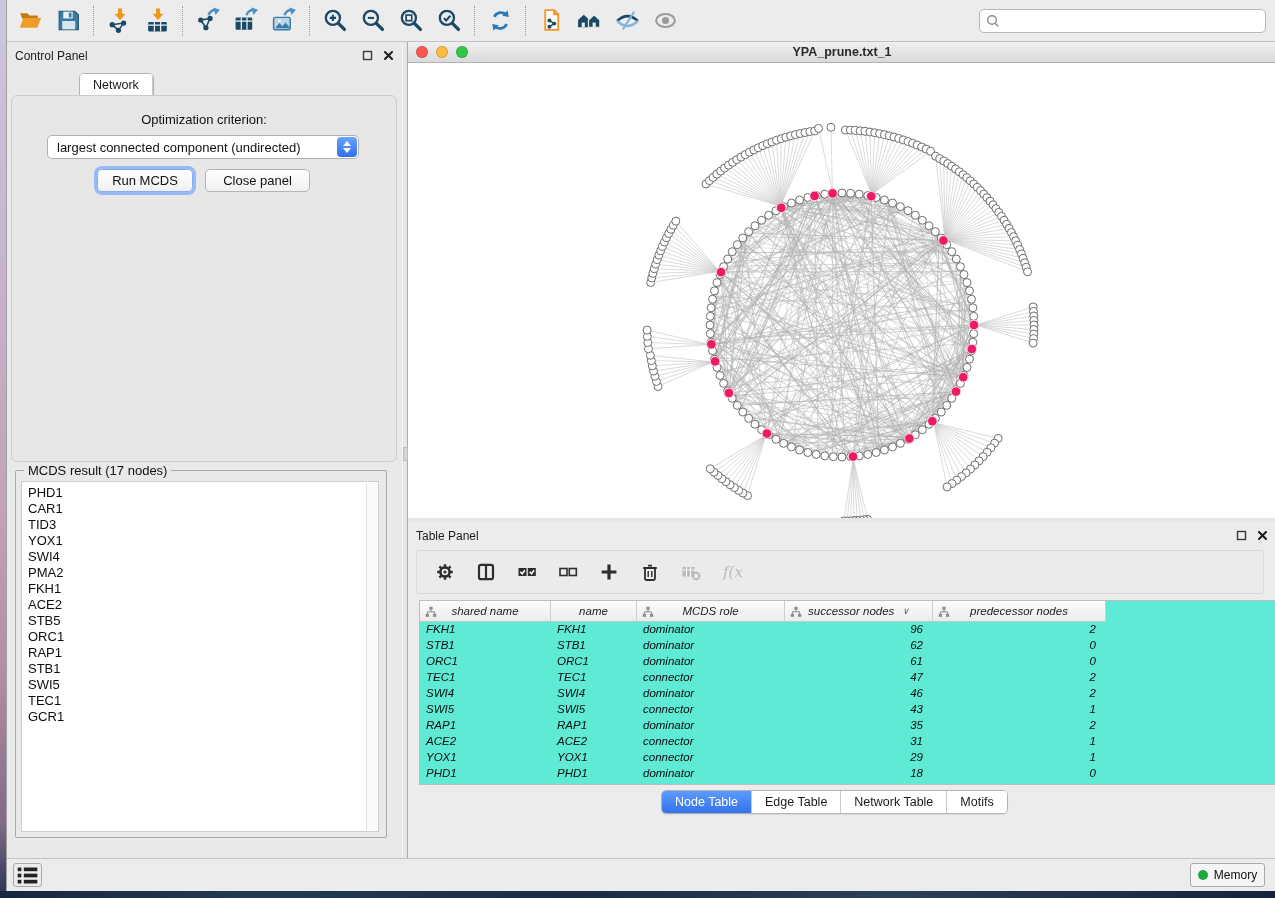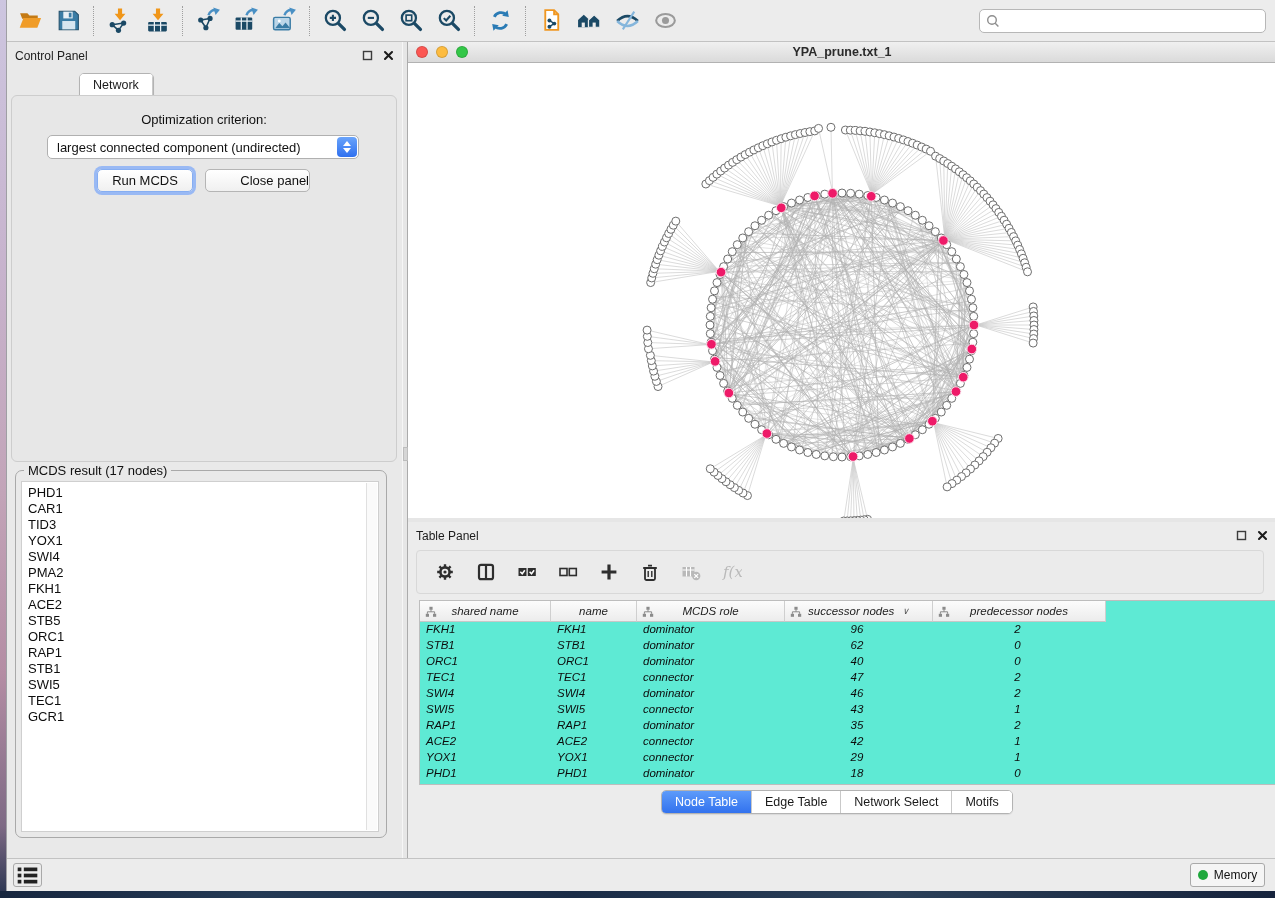--- a/index.html
+++ b/index.html
@@ -49,23 +49,23 @@
   #criterion-select { position:absolute; left:35px; top:39px; width:312px; height:24px; background:#fff;
     border:1px solid #b0b0b0; border-radius:5px; font-size:13px; color:#111; display:flex; align-items:center;
     padding-left:9px; cursor:pointer; }
   #criterion-cap { position:absolute; right:1px; top:1px; width:20px; height:20px; border-radius:4px;
     background:linear-gradient(#6aa4fb,#2f70ef); display:flex; flex-direction:column; align-items:center; justify-content:center; gap:2px; }
   .chev-up { width:0; height:0; border-left:4px solid transparent; border-right:4px solid transparent; border-bottom:5px solid #fff; }
   .chev-dn { width:0; height:0; border-left:4px solid transparent; border-right:4px solid transparent; border-top:5px solid #fff; }
   .mac-btn { position:absolute; height:23px; background:linear-gradient(#ffffff,#f0f0f0); border:1px solid #b5b5b5;
     border-radius:5px; font-family:"Liberation Sans",sans-serif; font-size:13px; color:#111; cursor:pointer; }
   #run-btn { left:85px; top:73px; width:96px; box-shadow:0 0 0 3px rgba(110,160,250,.65); border-color:#86aef2; }
-  #close-panel-btn { left:193px; top:73px; width:105px;text-align:right; }
-
-  #result-group { position:absolute; left:8px; top:428px; width:372px; height:368px; border:1px solid #a9a9a9; border-radius:7px; }
+  #close-panel-btn { left:193px; top:73px; width:105px; }
+
+  #result-group { position:absolute; left:8px; top:428px; width:372px; height:368px; border:1px solid #a9a9a9; border-radius:2px; }
   #result-legend { position:absolute; left:8px; top:-8px; background:#e9e9e9; padding:0 4px; font-size:13px; color:#111; }
   #result-list { position:absolute; left:5px; top:10px; right:7px; bottom:5px; background:#fff; border:1px solid #cfcfcf;
     overflow:hidden; font-size:13px; color:#0d0d0d; padding:3px 0 0 6px; line-height:16px; }
   #result-scroll { position:absolute; top:1px; bottom:1px; right:1px; width:11px; background:#fafafa; border-left:1px solid #e0e0e0; }
 
   
   #v-split { position:absolute; left:395px; top:42px; width:6px; height:816px; background:#e6e6e6;
     border-left:1px solid #f6f6f6; border-right:1px solid #ababab; cursor:col-resize; }
   #v-grip { position:absolute; left:0px; top:405px; width:5px; height:14px; background:#d6d6d6; border:1px solid #bdbdbd; }
   #h-split { position:absolute; left:401px; top:518px; width:868px; height:4px; background:#e6e6e6; cursor:row-resize; }
@@ -90,21 +90,21 @@
   #node-table { position:absolute; left:11px; top:78px; width:1003px; height:185px; background:#5eead4; border:1px solid #bdbdbd;font-style:italic; }
   #nt-header { position:absolute; left:0; top:0; height:21px; display:flex; }
   .nt-h-cell { position:relative; height:21px; background:linear-gradient(#fcfcfc,#ececec);
     border-right:1px solid #cfcfcf; border-bottom:1px solid #c7c7c7; display:flex; align-items:center; justify-content:center;
     font-size:11.5px; color:#222; cursor:pointer; }
   .nt-h-cell .col-icon { position:absolute; left:5px; top:5px; }
   .nt-h-cell .sort-chev { margin-left:8px; font-size:9px; color:#555; }
   #nt-rows { position:absolute; left:0; top:21px; width:100%; }
   .nt-row { display:flex; height:16px; font-size:11.5px; color:#0c0c0c; cursor:default; }
   .nt-cell { padding:1px 6px 0 6px; overflow:hidden; white-space:nowrap; }
-  .nt-cell.num { text-align:center; padding-right:10px; }
+  .nt-cell.num { text-align:right; padding-right:10px; }
   #nt-scroll-corner { position:absolute; right:0; top:0; width:14px; height:21px; background:#e9e9e9; border-left:1px solid #cfcfcf; border-bottom:1px solid #c7c7c7; }
   #nt-scrollbar { position:absolute; right:0; top:21px; bottom:0; width:14px; background:#f7f7f7; border-left:1px solid #e3e3e3; }
   #nt-thumb { position:absolute; left:2px; top:3px; width:9px; height:90px; background:#b3b3b3; border-radius:5px; cursor:pointer; }
 
   #bottom-tabs { position:absolute; left:253px; top:268px; }
   #bottom-tabs button { height:22px; font-size:12.5px; }
 
   
   #status-bar { position:absolute; left:0; top:858px; width:1269px; height:33px; background:#ececec; border-top:1px solid #c3c3c3; }
   #sb-list-btn { position:absolute; left:6px; top:4px; width:29px; height:24px; background:#ececec;
@@ -1313,21 +1313,21 @@
               <div class="nt-cell" style="width: 131px;">STB1</div>
               <div class="nt-cell" style="width: 86px;">STB1</div>
               <div class="nt-cell" style="width: 148px;">dominator</div>
               <div class="nt-cell num" style="width: 148px;">62</div>
               <div class="nt-cell num" style="width: 173px;">0</div>
             </div>
             <div class="nt-row">
               <div class="nt-cell" style="width: 131px;">ORC1</div>
               <div class="nt-cell" style="width: 86px;">ORC1</div>
               <div class="nt-cell" style="width: 148px;">dominator</div>
-              <div class="nt-cell num" style="width: 148px;">40</div>
+              <div class="nt-cell num" style="width: 148px;">61</div>
               <div class="nt-cell num" style="width: 173px;">0</div>
             </div>
             <div class="nt-row">
               <div class="nt-cell" style="width: 131px;">TEC1</div>
               <div class="nt-cell" style="width: 86px;">TEC1</div>
               <div class="nt-cell" style="width: 148px;">connector</div>
               <div class="nt-cell num" style="width: 148px;">47</div>
               <div class="nt-cell num" style="width: 173px;">2</div>
             </div>
             <div class="nt-row">
@@ -1348,21 +1348,21 @@
               <div class="nt-cell" style="width: 131px;">RAP1</div>
               <div class="nt-cell" style="width: 86px;">RAP1</div>
               <div class="nt-cell" style="width: 148px;">dominator</div>
               <div class="nt-cell num" style="width: 148px;">35</div>
               <div class="nt-cell num" style="width: 173px;">2</div>
             </div>
             <div class="nt-row">
               <div class="nt-cell" style="width: 131px;">ACE2</div>
               <div class="nt-cell" style="width: 86px;">ACE2</div>
               <div class="nt-cell" style="width: 148px;">connector</div>
-              <div class="nt-cell num" style="width: 148px;">42</div>
+              <div class="nt-cell num" style="width: 148px;">31</div>
               <div class="nt-cell num" style="width: 173px;">1</div>
             </div>
             <div class="nt-row">
               <div class="nt-cell" style="width: 131px;">YOX1</div>
               <div class="nt-cell" style="width: 86px;">YOX1</div>
               <div class="nt-cell" style="width: 148px;">connector</div>
               <div class="nt-cell num" style="width: 148px;">29</div>
               <div class="nt-cell num" style="width: 173px;">1</div>
             </div>
             <div class="nt-row">
@@ -1375,21 +1375,21 @@
           </div>
         <div id="nt-scroll-corner"></div>
         <div id="nt-scrollbar">
             <div id="nt-thumb"></div>
           </div>
       </div>
 
       <div id="bottom-tabs" class="seg">
           <button class="active">Node Table</button>
           <button>Edge Table</button>
-          <button>Network Select</button>
+          <button>Network Table</button>
           <button>Motifs</button>
         </div>
     </div>
 
     <div id="status-bar">
       <button id="sb-list-btn">
         <svg viewBox="0 0 22 22">
             <g fill="#222">
               <rect x="3" y="4.5" width="3" height="3"></rect>
               <rect x="3" y="9.5" width="3" height="3"></rect>

